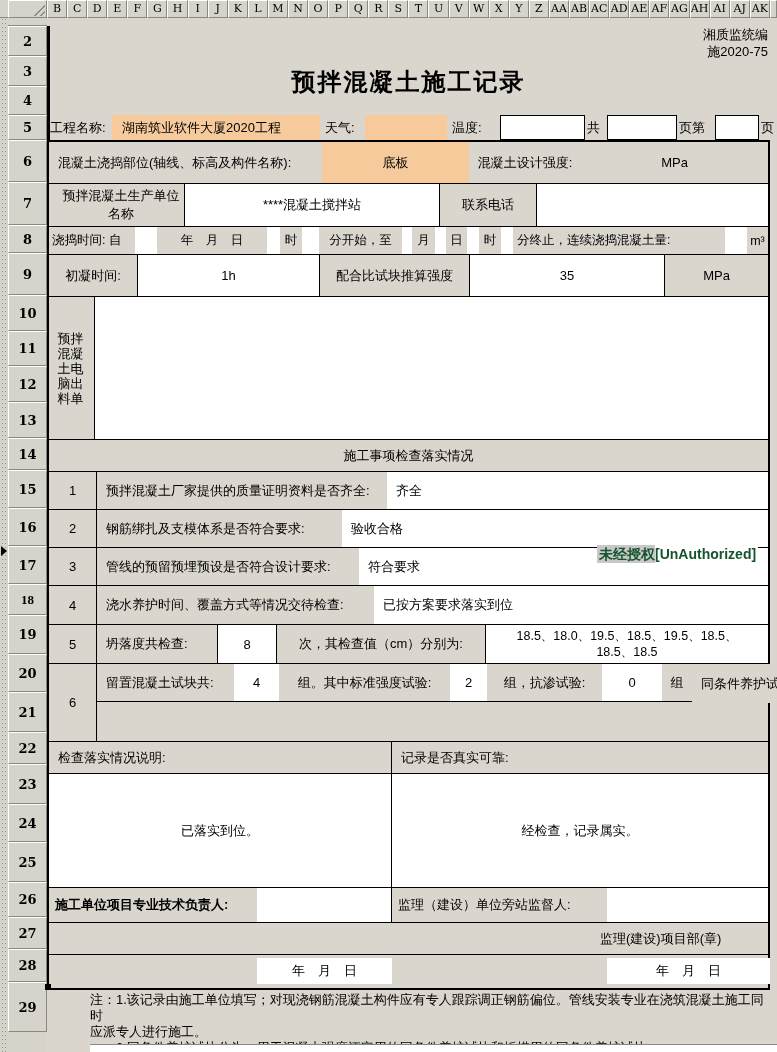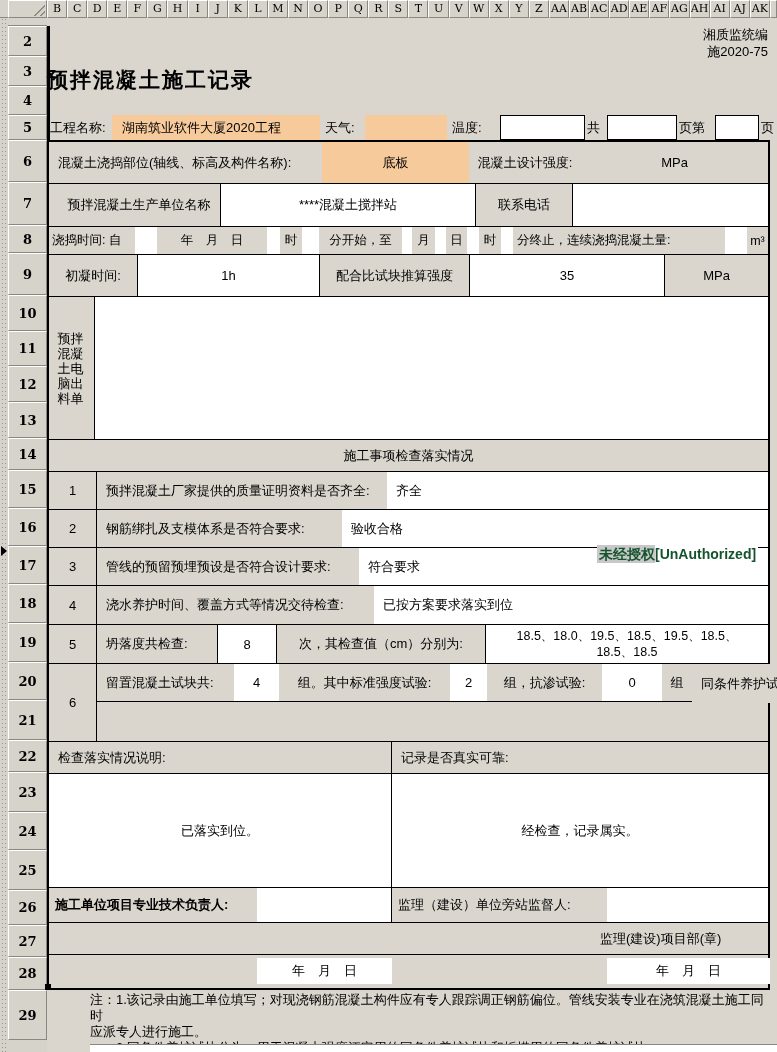--- a/index.html
+++ b/index.html
@@ -28,21 +28,21 @@
   .rowsliver { height:8px; border-bottom:1px solid #8a8680; }
   .rowcell { width:39px; background:#D6D3CB; border:1px solid; border-color:#fff #8a8680 #8a8680 #fff;
     font-family:"DejaVu Serif","Liberation Serif",serif; font-weight:bold; font-size:13px; color:#000;
     display:flex; align-items:center; justify-content:center; }
 
   
   .sheet { position:absolute; left:47px; top:18px; width:730px; height:1034px; background:#DAD6CE; }
   .preborder { position:absolute; left:0; top:8px; width:3px; height:114px; background:#000; }
 
   .stamp { position:absolute; right:9px; top:8px; text-align:right; font-size:13px; line-height:17px; color:#000; }
-  .title { position:absolute; left:0; top:48px; width:723px; font-size:21px; font-weight:600; letter-spacing:2px; color:#000; }
+  .title { position:absolute; left:0; top:48px; width:723px; text-align:center; font-size:24px; font-weight:600; letter-spacing:2px; color:#000; }
 
   .r5 { position:absolute; left:0; top:97px; width:730px; height:25px; font-size:13px; }
   .r5 span { position:absolute; top:0; height:25px; line-height:25px; }
   .lab { color:#000; }
   .orange { background:#F7CA9C; }
   .wcell { background:#fff; border:1px solid #000; }
 
   .table { position:absolute; left:0; top:122px; width:723px; height:850px; border:2px solid #000; background:#DAD6CE; display:flex; flex-direction:column; }
   .trow { display:flex; align-items:center; border-bottom:1px solid #000; font-size:13px; color:#000; flex:none; }
   .trow:last-child { border-bottom:none; }
@@ -136,21 +136,21 @@
       <div class="rowcell" style="height: 28px;">8</div>
       <div class="rowcell" style="height: 42px;">9</div>
       <div class="rowcell" style="height: 36px;">10</div>
       <div class="rowcell" style="height: 35px;">11</div>
       <div class="rowcell" style="height: 36px;">12</div>
       <div class="rowcell" style="height: 36px;">13</div>
       <div class="rowcell" style="height: 32px;">14</div>
       <div class="rowcell" style="height: 38px;">15</div>
       <div class="rowcell" style="height: 38px;">16</div>
       <div class="rowcell" style="height: 38px;">17</div>
-      <div class="rowcell" style="height: 39px;">18</div>
+      <div class="rowcell" style="height: 31px; font-family: Liberation Serif, serif;">18</div>
       <div class="rowcell" style="height: 39px;">19</div>
       <div class="rowcell" style="height: 38px;">20</div>
       <div class="rowcell" style="height: 40px;">21</div>
       <div class="rowcell" style="height: 32px;">22</div>
       <div class="rowcell" style="height: 40px;">23</div>
       <div class="rowcell" style="height: 38px;">24</div>
       <div class="rowcell" style="height: 40px;">25</div>
       <div class="rowcell" style="height: 35px;">26</div>
       <div class="rowcell" style="height: 32px;">27</div>
       <div class="rowcell" style="height: 33px;">28</div>
@@ -183,21 +183,21 @@
     <div class="table">
 
       <div class="trow" style="height:42px;">
         <span class="c g cl" style="width:273px;">混凝土浇捣部位(轴线、标高及构件名称):</span>
         <span class="c cc orange" style="width:147px;">底板</span>
         <span class="c cc g" style="width:112px;">混凝土设计强度:</span>
         <span class="c cc g grow">MPa</span>
       </div>
 
       <div class="trow" style="height:43px;">
-        <span class="c cc g" style="width:171px;padding-left:9px;">预拌混凝土生产单位名称</span>
+        <span class="c cc g" style="width:135px;padding-left:9px;">预拌混凝土生产单位名称</span>
         <span class="c cc w brd" style="width:256px;">****混凝土搅拌站</span>
         <span class="c cc g brr" style="width:97px;">联系电话</span>
         <span class="c w grow"></span>
       </div>
 
       <div class="trow" style="height:28px; font-size:12.5px;">
         <span class="c g" style="width:86px; padding-left:3px;">浇捣时间: 自</span>
         <span class="c w" style="width:22px;"></span>
         <span class="c cc g" style="width:110px;">年　月　日</span>
         <span class="c w" style="width:13px;"></span>

